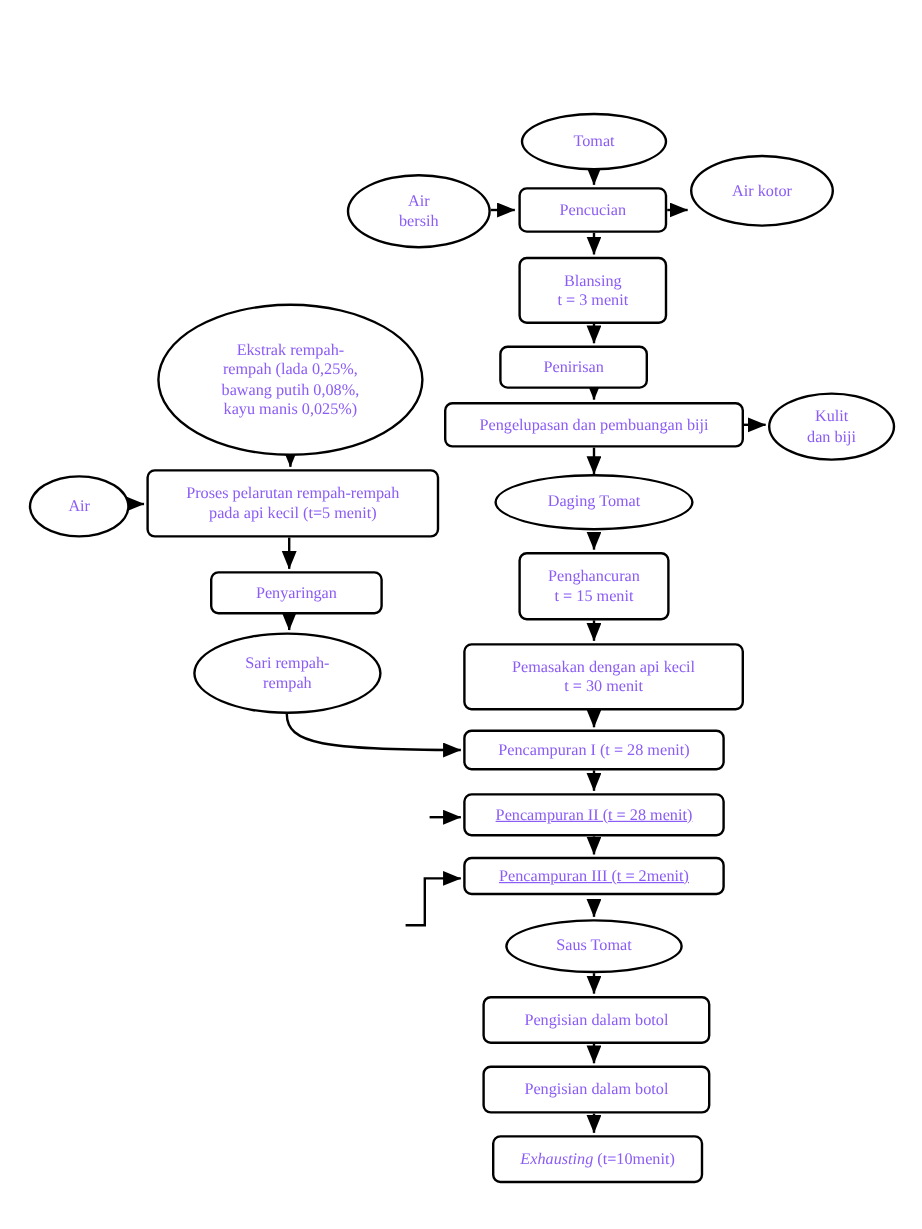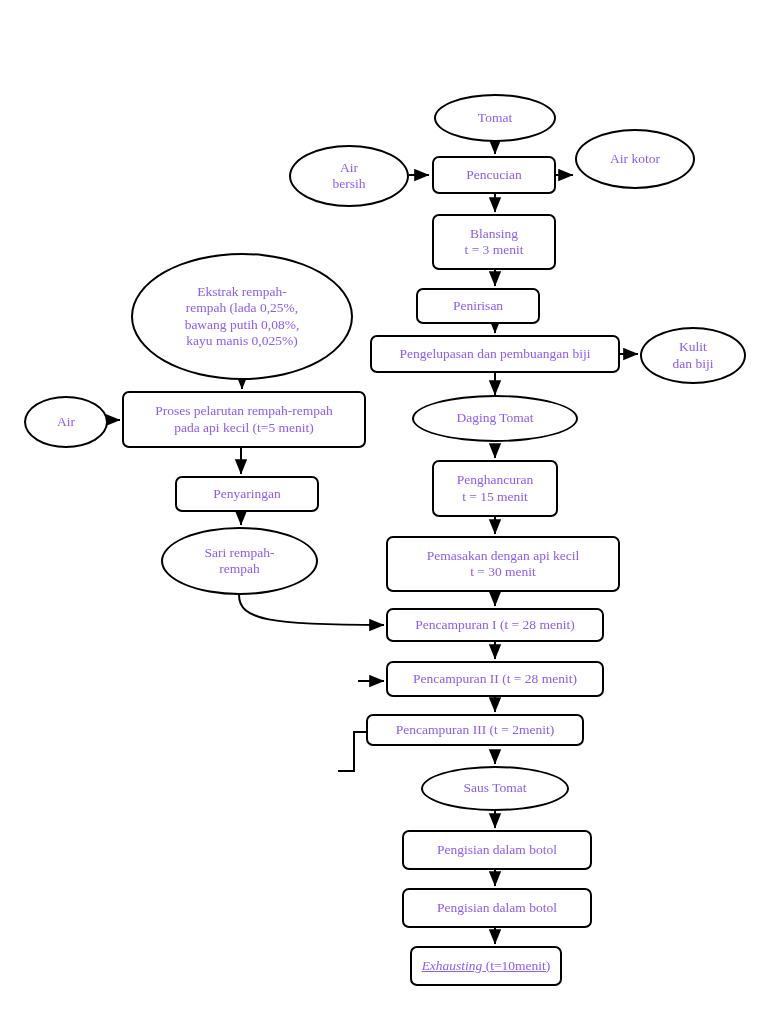--- a/index.html
+++ b/index.html
@@ -137,21 +137,21 @@
 pada api kecil (t=5 menit)</div>
   <div class="node ellipse" style="left:412px;top:395px;width:166px;height:47px;">Daging Tomat</div>
   <div class="node rect" style="left:175px;top:476px;width:144px;height:36px;">Penyaringan</div>
   <div class="node rect" style="left:432px;top:460px;width:126px;height:57px;">Penghancuran
 t = 15 menit</div>
   <div class="node ellipse" style="left:161px;top:527px;width:157px;height:68px;">Sari rempah-
 rempah</div>
   <div class="node rect" style="left:386px;top:536px;width:234px;height:56px;">Pemasakan dengan api kecil
 t = 30 menit</div>
   <div class="node rect" style="left:386px;top:608px;width:218px;height:34px;">Pencampuran I (t = 28 menit)</div>
-  <div class="node rect" style="left:386px;top:661px;width:218px;height:36px;">Pencampuran II (t = 28 menit)</div>
-  <div class="node rect" style="left:366px;top:714px;width:218px;height:32px;">Pencampuran III (t = 2menit)</div>
+  <div class="node rect" style="left:386px;top:661px;width:218px;height:36px;text-decoration:underline;">Pencampuran II (t = 28 menit)</div>
+  <div class="node rect" style="left:386px;top:714px;width:218px;height:32px;text-decoration:underline;">Pencampuran III (t = 2menit)</div>
   <div class="node ellipse" style="left:421px;top:766px;width:148px;height:45px;">Saus Tomat</div>
   <div class="node rect" style="left:402px;top:830px;width:190px;height:40px;">Pengisian dalam botol</div>
   <div class="node rect" style="left:402px;top:888px;width:190px;height:40px;">Pengisian dalam botol</div>
-  <div class="node rect" style="left:410px;top:946px;width:152px;height:40px;text-decoration:underline;">
+  <div class="node rect" style="left:410px;top:946px;width:176px;height:40px;">
     <span><em class="italic-word">Exhausting</em><span> (t=10menit)</span></span>
   </div>
 </div>
 
 </body></html>

